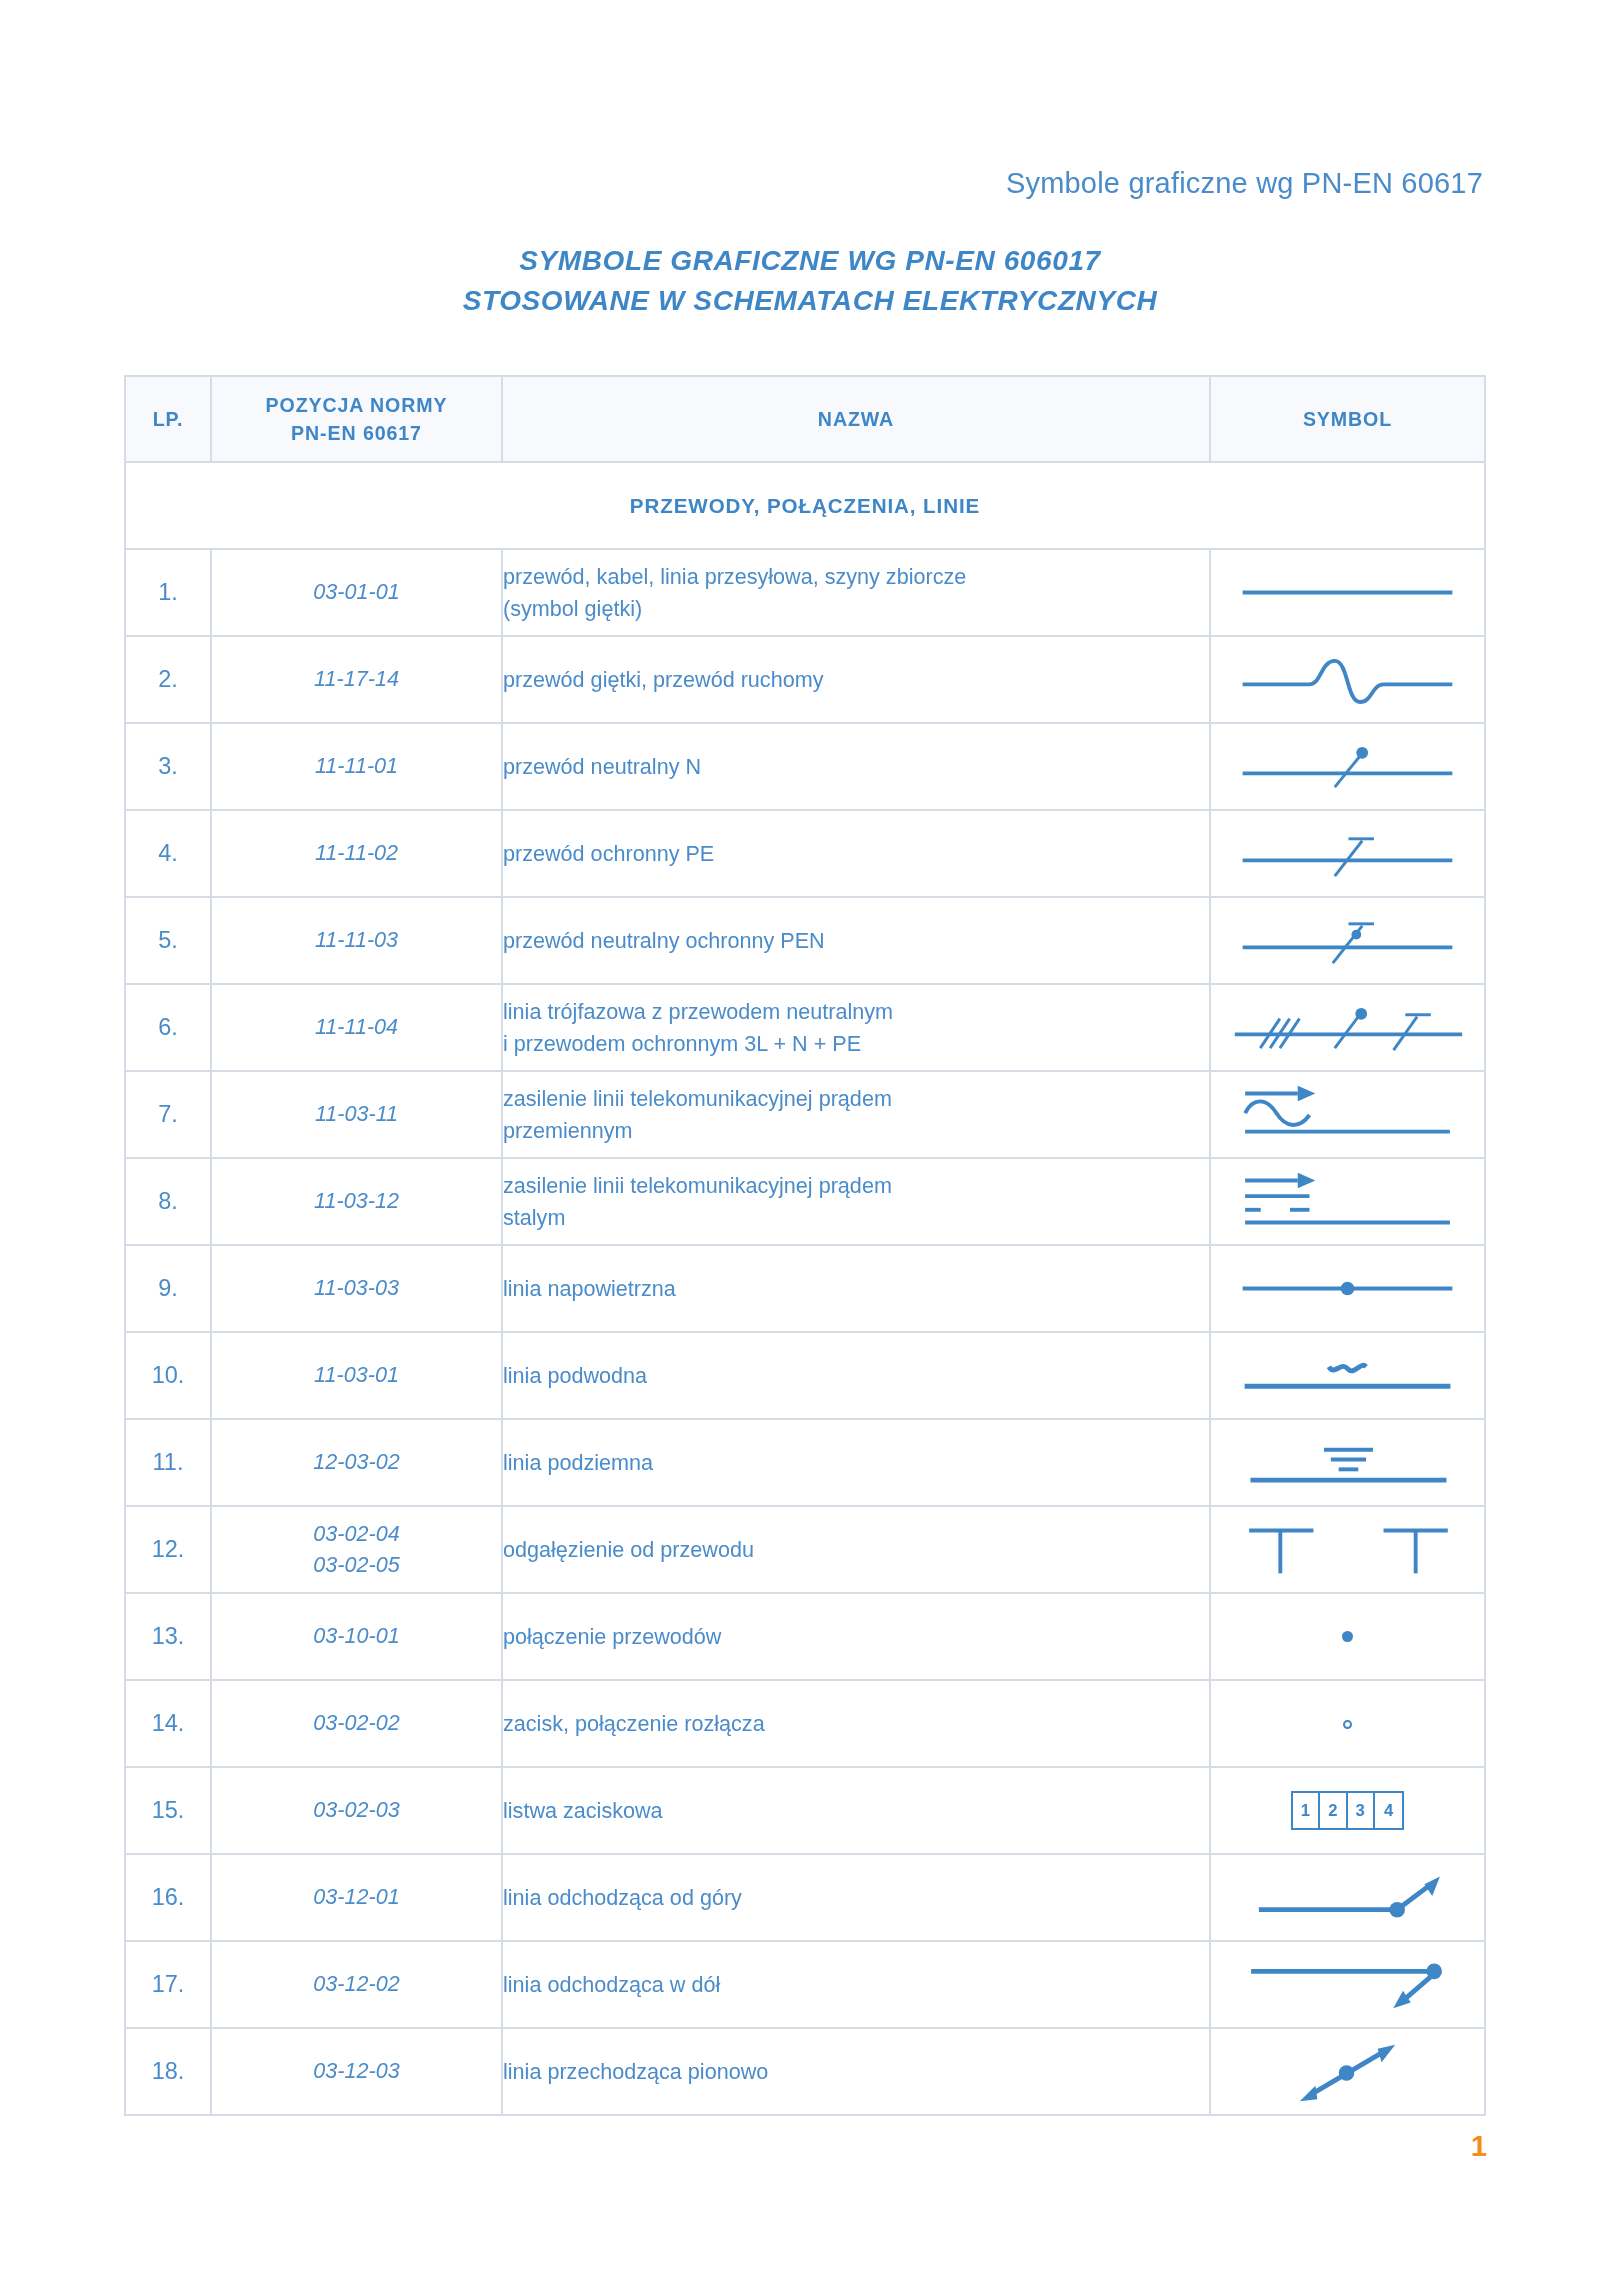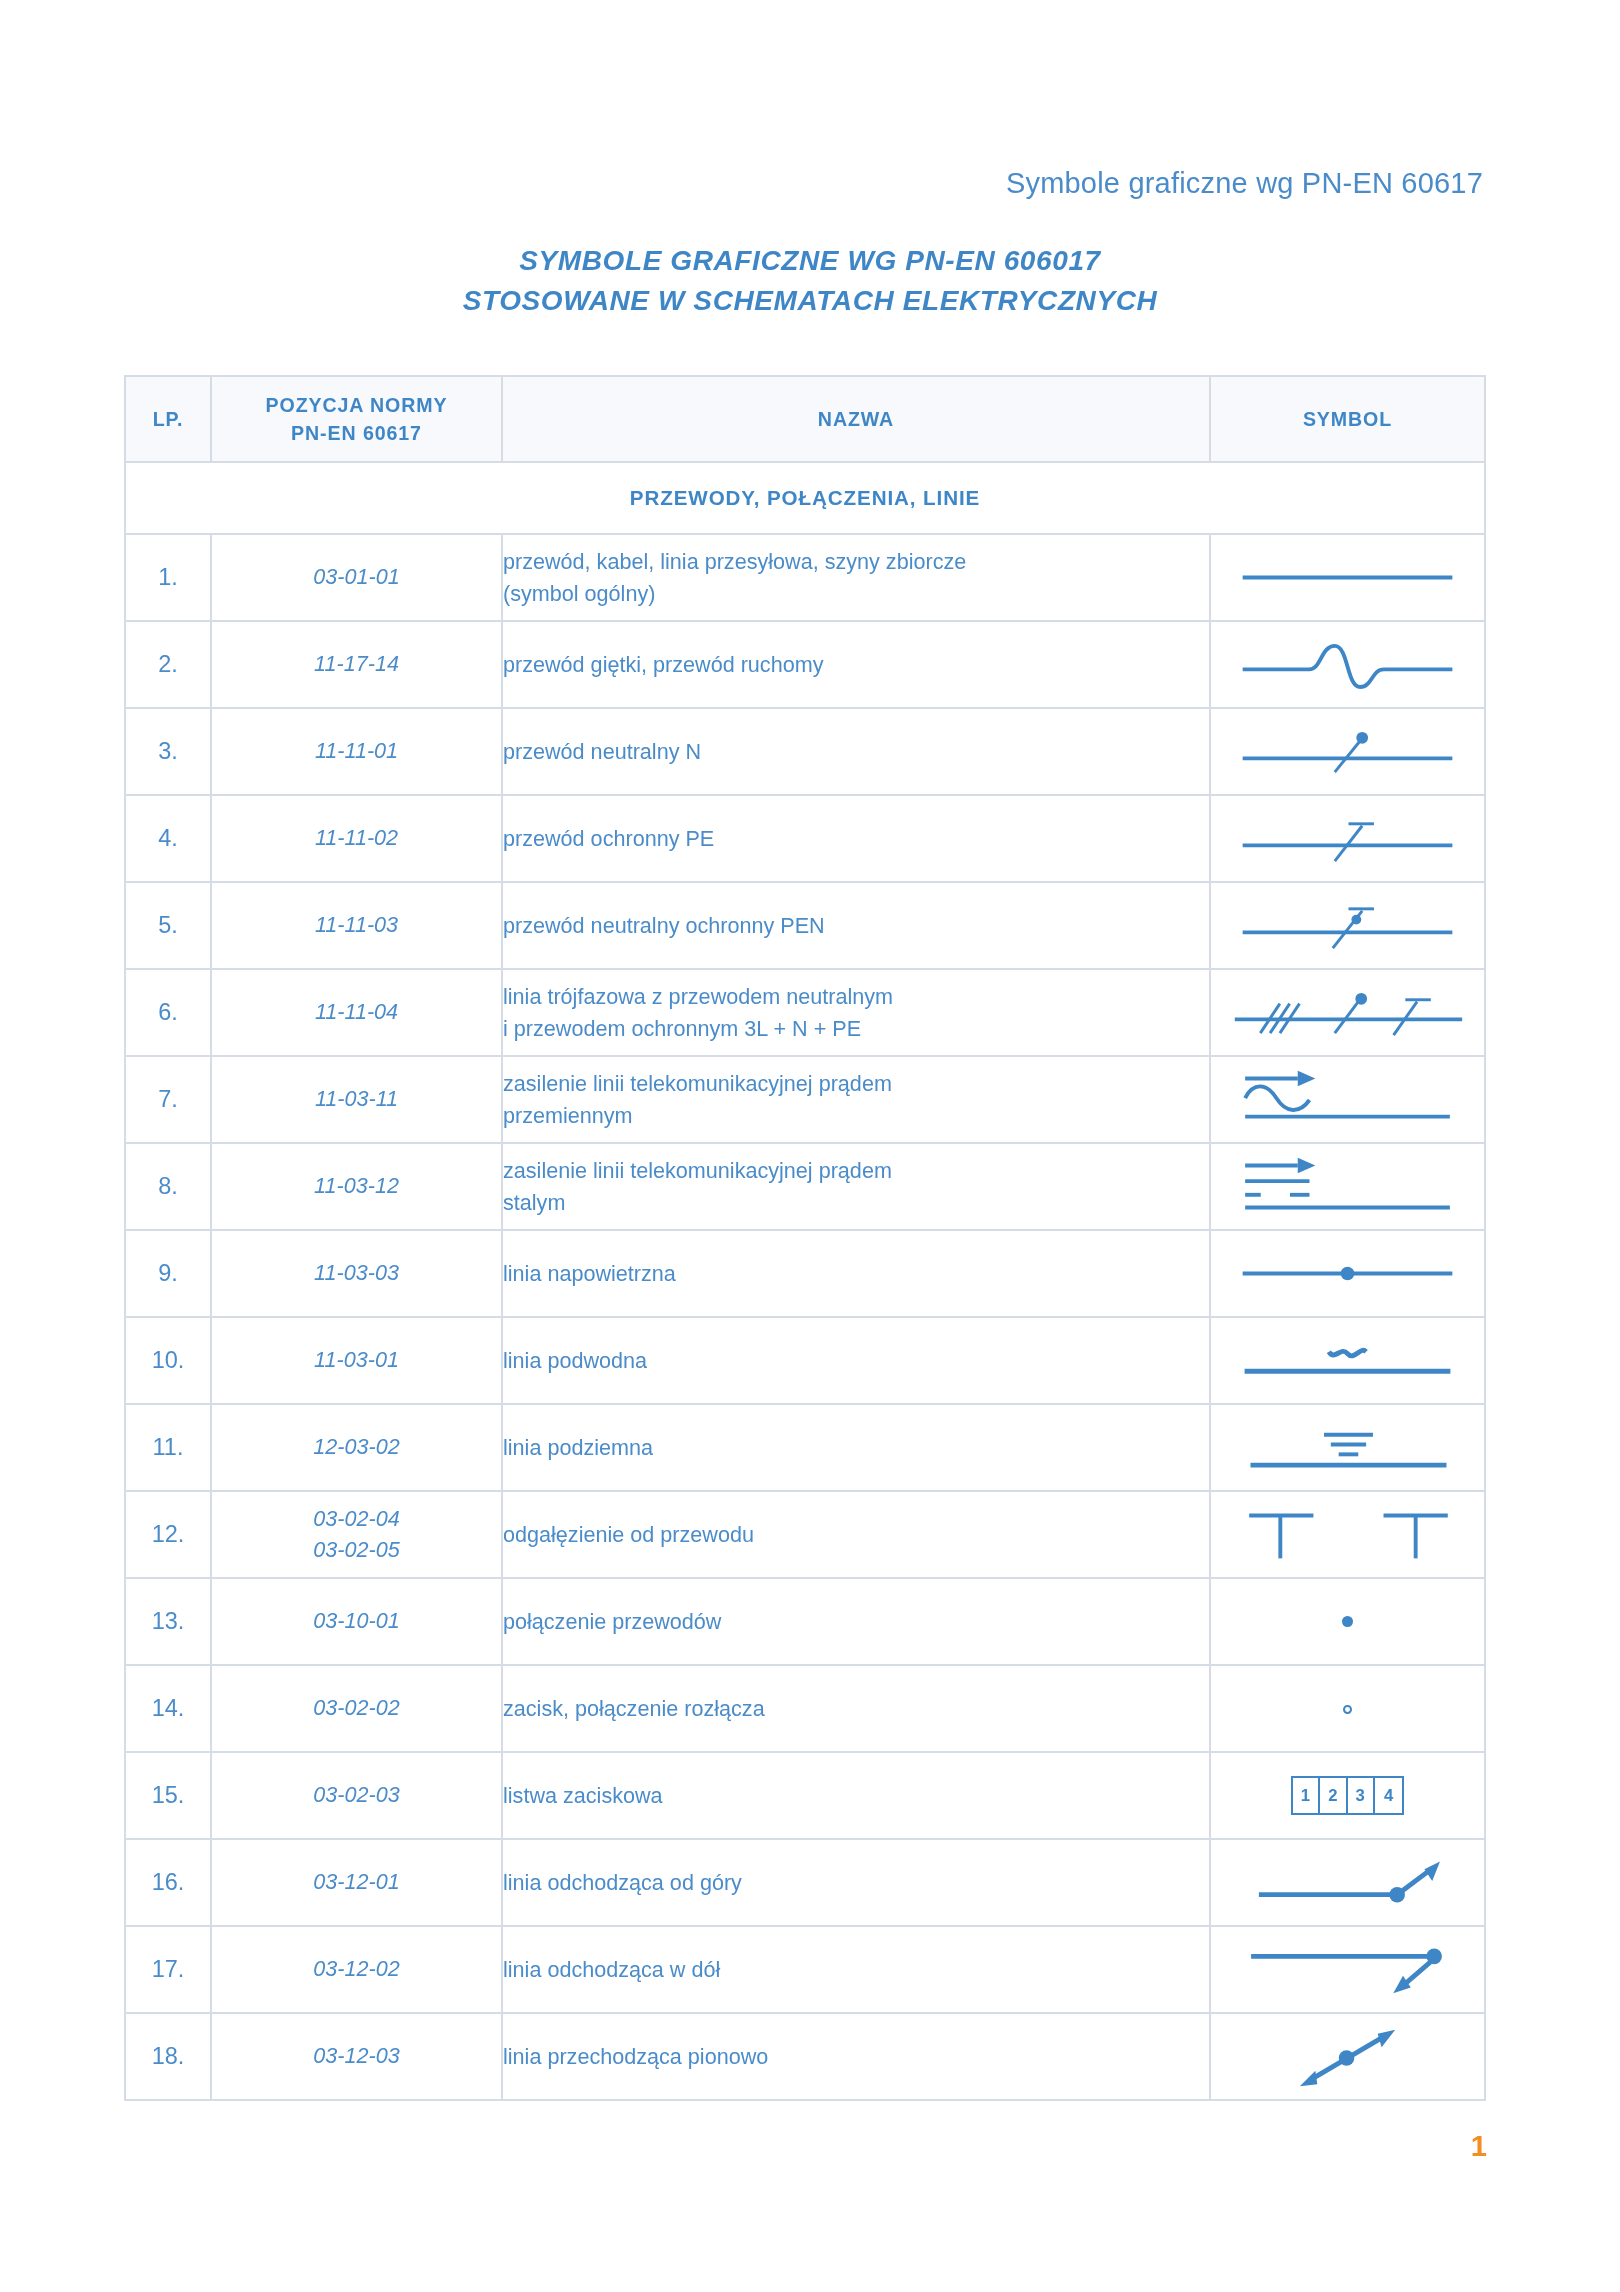--- a/index.html
+++ b/index.html
@@ -81,21 +81,21 @@
   .th-sub { display: block; }
 
   
   .section-row td {
     background: #ffffff;
     color: #3E86C6;
     font-weight: bold;
     font-size: 20.6px;
     letter-spacing: 0.9px;
     text-align: center;
-    height: 72px;
+    height: 87px;
   }
 
   
   tbody tr.data-row td { height: 87px; }
   .cell-lp {
     text-align: center;
     color: #4A8BC9;
     font-size: 23.5px;
     font-weight: 400;
   }
@@ -202,21 +202,21 @@
       <td colspan="4">PRZEWODY, POŁĄCZENIA, LINIE</td>
     </tr>
 
     <tr class="data-row">
       <td class="cell-lp">1.</td>
       <td class="cell-pos">
         <span class="pos-line">03-01-01</span>
       </td>
       <td class="cell-name">
         <span class="nm-line">przewód, kabel, linia przesyłowa, szyny zbiorcze</span>
-        <span class="nm-line">(symbol ogólny)</span>
+        <span class="nm-line">(symbol giętki)</span>
       </td>
       <td class="cell-sym">
         <svg width="245" height="69" viewBox="0 0 250 70" aria-hidden="true">
           <line x1="18" y1="35" x2="232" y2="35" stroke="#3E86C6" stroke-width="4"></line>
         </svg>
       </td>
     </tr>
 
     <tr class="data-row">
       <td class="cell-lp">2.</td>

